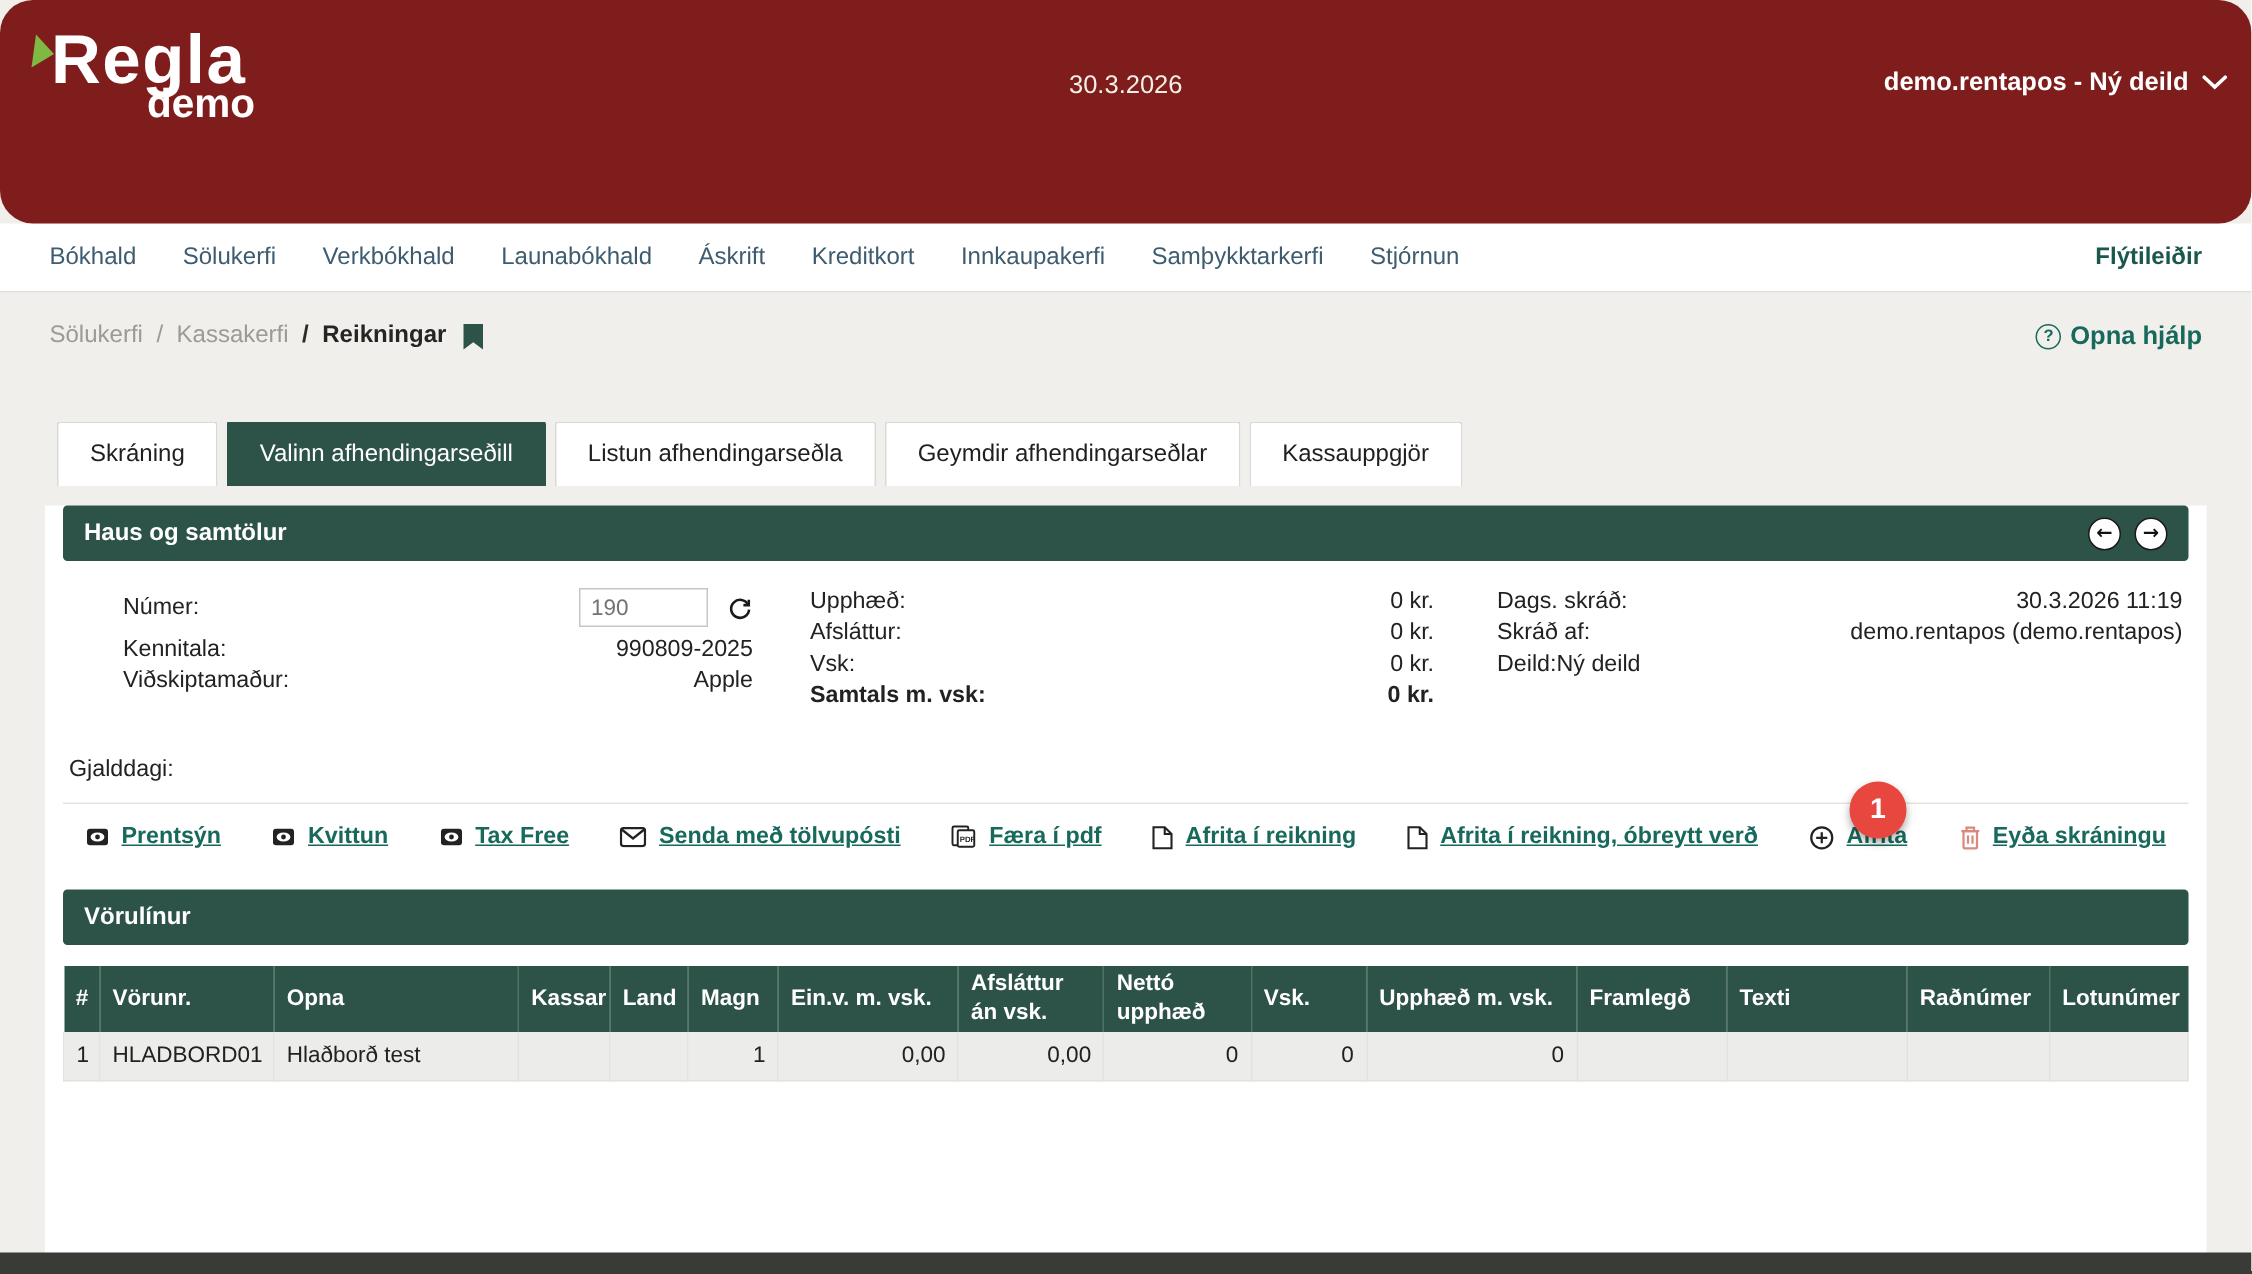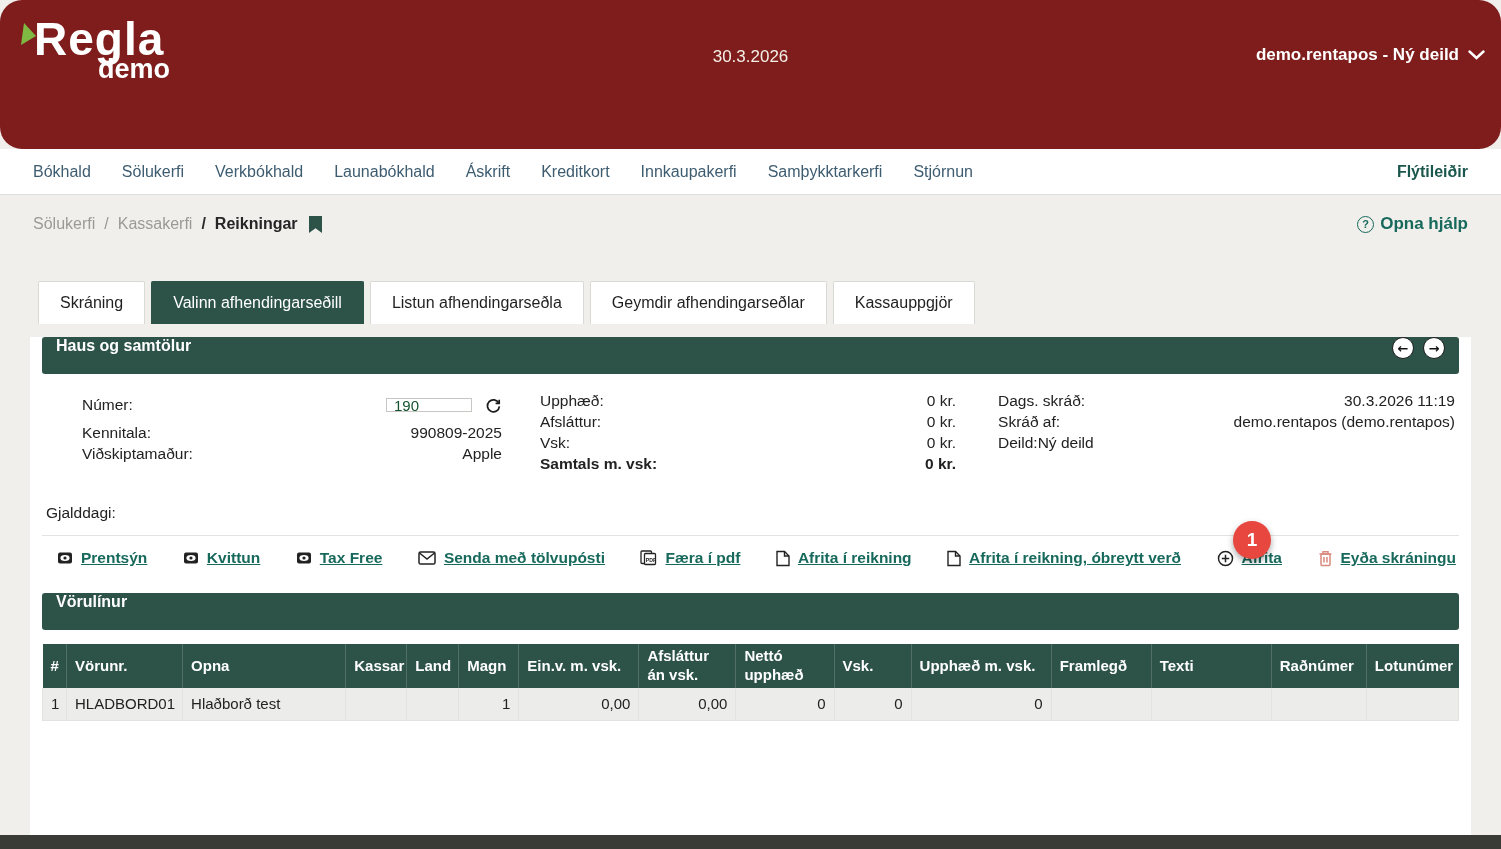--- a/index.html
+++ b/index.html
@@ -38,42 +38,42 @@
   .q-circle { width: 17px; height: 17px; border: 1.6px solid #17695c; border-radius: 50%; display: inline-flex; align-items: center; justify-content: center; font-size: 11px; font-weight: bold; }
 
   
   .tabs { display: flex; gap: 6px; margin: 47px 30px 0 38px; }
   .tab { background: #fff; border: 1px solid #d9d9d5; border-bottom: none; border-radius: 2px 2px 0 0; height: 43px; line-height: 42px; padding: 0 21px; font-size: 16px; color: #1f1f1f; cursor: pointer; white-space: nowrap; }
   .tab.active { background: #2d5349; border-color: #2d5349; color: #fff; cursor: default; }
 
   
   .card { margin: 0 30px; background: #fff; height: 522px; position: relative; }
 
-  .panel-bar { margin: 13px 12px 0 12px; height: 37px; background: #2d5349; border-radius: 3px; color: #fff; display: flex; align-items: flex-start; padding: 0 14px; font-size: 16px; font-weight: 600; }
+  .panel-bar { margin: 13px 12px 0 12px; height: 37px; background: #2d5349; border-radius: 3px; color: #fff; display: flex; align-items: center; padding: 0 14px; font-size: 16px; font-weight: 600; }
   .panel-arrows { margin-left: auto; display: flex; gap: 9px; }
   .circle-btn { width: 22px; height: 22px; border-radius: 50%; background: #fff; border: 1.6px solid #1a1a1a; color: #111; display: flex; align-items: center; justify-content: center; font-size: 13px; line-height: 1; cursor: pointer; font-family: "DejaVu Sans", sans-serif; }
 
   
   .fields { display: flex; padding: 16px 16px 0 16px; font-size: 15.5px; }
   .fcol { width: 33.33%; }
   .fcol.c1 { padding-right: 38px; margin-left: 36px; }
   .fcol.c2 { padding-right: 42px; }
   .frow { display: flex; justify-content: space-between; align-items: center; min-height: 21px; }
   .frow.tall { min-height: 30px; margin-bottom: 2px; }
   .frow .lbl { white-space: nowrap; }
   .frow.bold .lbl, .frow.bold .val { font-weight: bold; }
   .num-wrap { display: flex; align-items: center; gap: 13px; }
-  .num-input { width: 86px; height: 14px; border: 1px solid #c6c6c2; padding: 2px 7px; font-size: 15px; font-family: "Liberation Sans", sans-serif; color: #14532d; }
+  .num-input { width: 86px; height: 26px; border: 1px solid #c6c6c2; padding: 2px 7px; font-size: 15px; font-family: "Liberation Sans", sans-serif; color: #737373; }
   .icon-btn { display: inline-flex; cursor: pointer; }
 
   .gjalddagi { padding: 30px 16px 0 16px; font-size: 15.5px; }
   .divider { margin: 13px 12px 0 12px; border-top: 1px solid #e3e3df; }
 
   
-  .actions { display: flex; justify-content: space-between; align-items: center; padding: 13px 15px 0 27px; }
+  .actions { display: flex; justify-content: space-between; align-items: center; padding: 13px 27px 0 27px; }
   .action-link { display: flex; align-items: center; gap: 8px; cursor: pointer; }
   .action-link .alabel { color: #17695c; font-weight: 600; font-size: 15.5px; text-decoration: underline; white-space: nowrap; }
   .action-link .aicon { display: inline-flex; }
 
   
   .step-badge { position: absolute; left: 1203px; top: 184px; width: 38px; height: 38px; border-radius: 50%; background: #e8473f; color: #fff; font-size: 19px; font-weight: bold; display: flex; align-items: center; justify-content: center; box-shadow: 0 3px 6px rgba(0,0,0,0.35); z-index: 5; }
 
   
   .table-wrap { margin: 14px 12px 0 12px; }
   table.lines { width: 100%; border-collapse: collapse; table-layout: fixed; font-size: 15px; }

